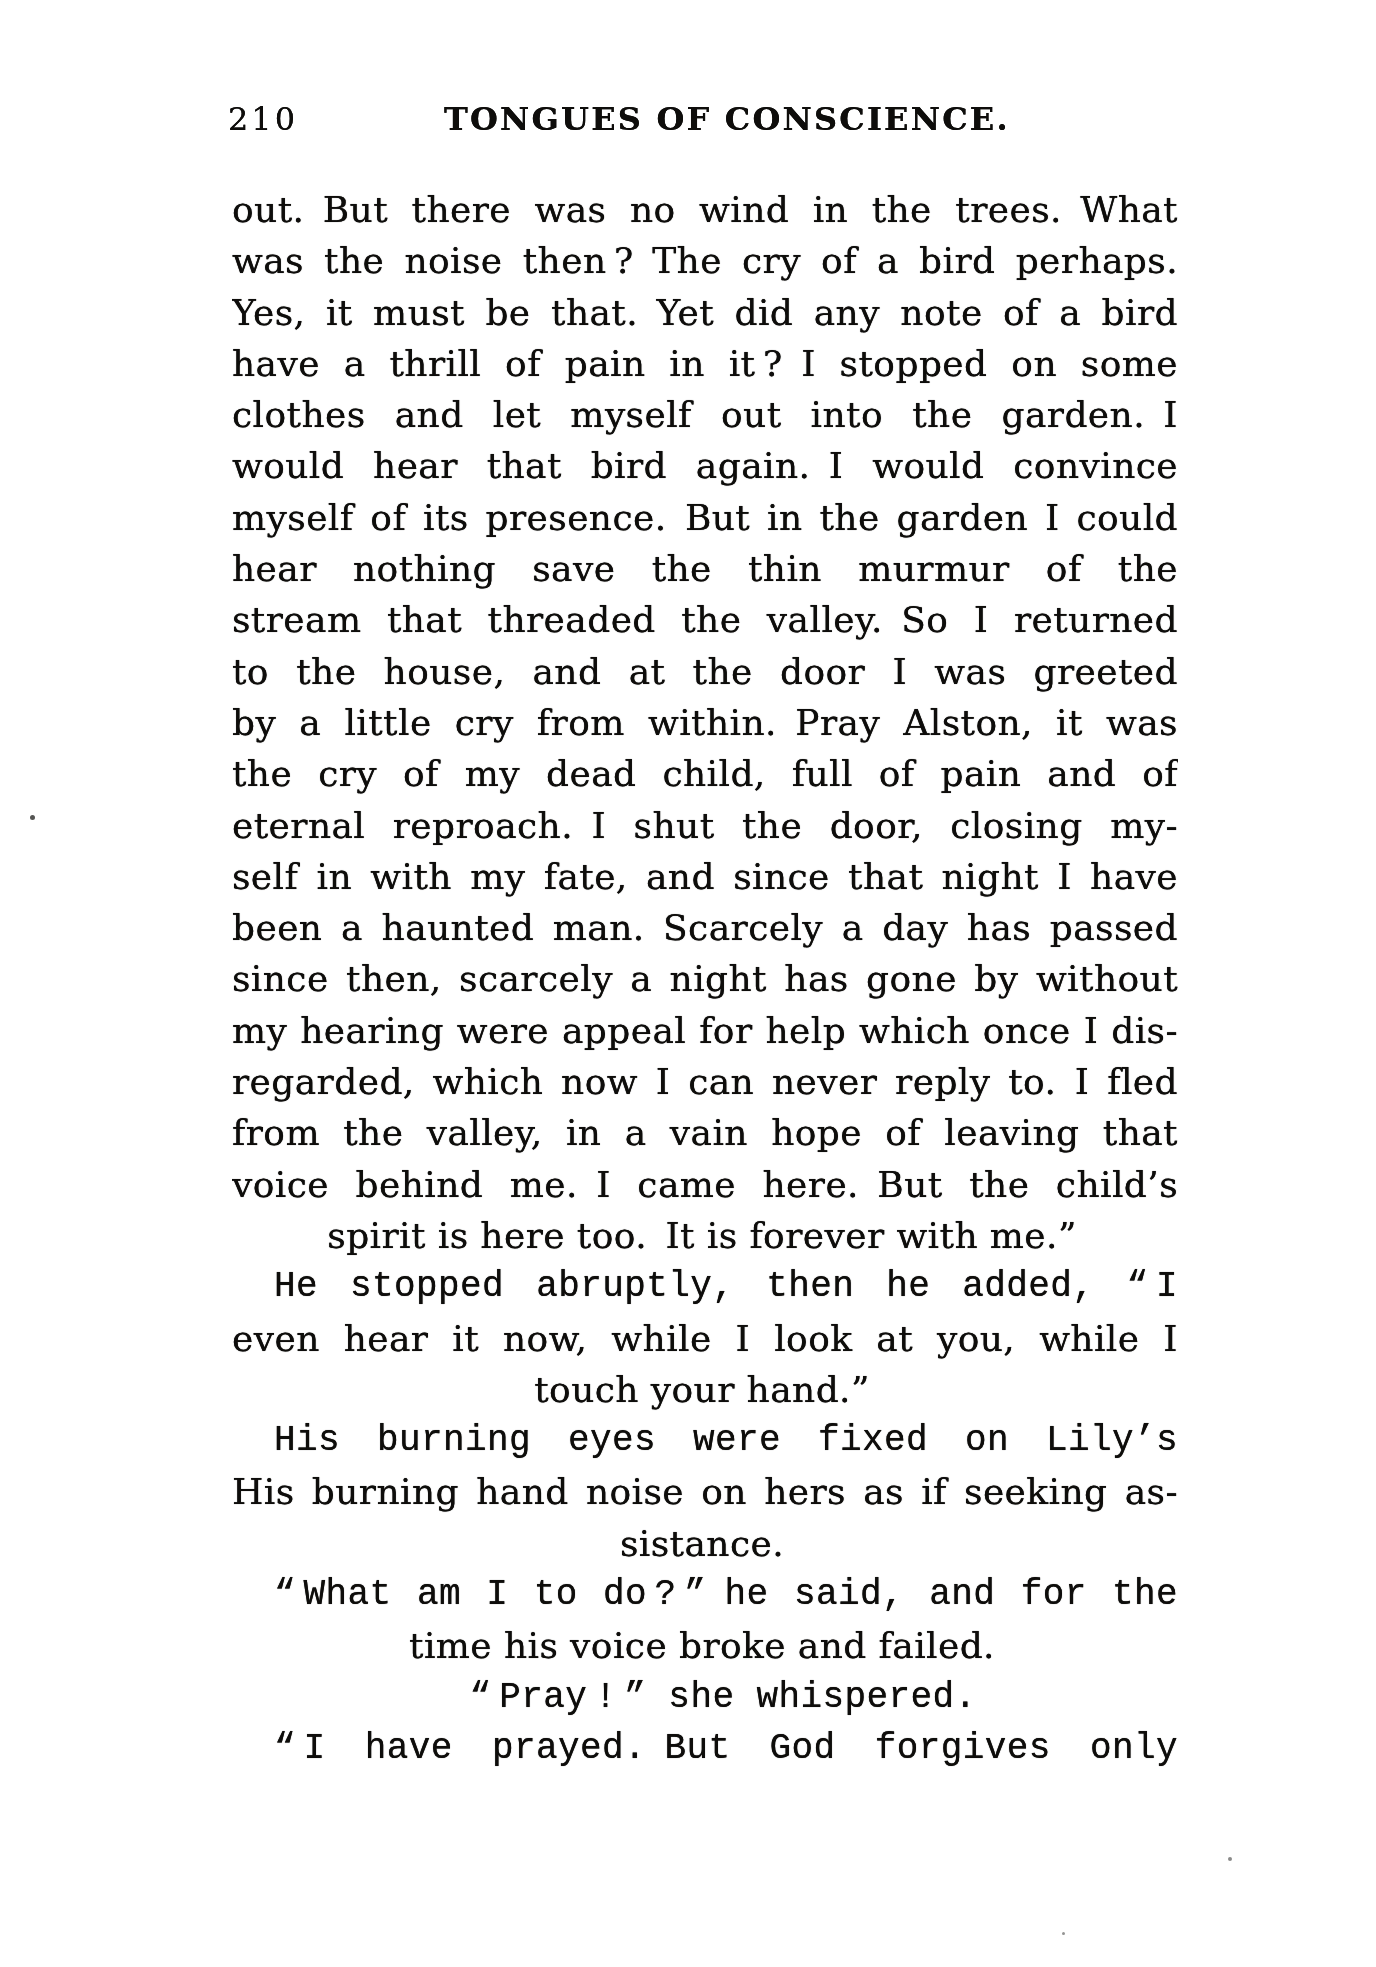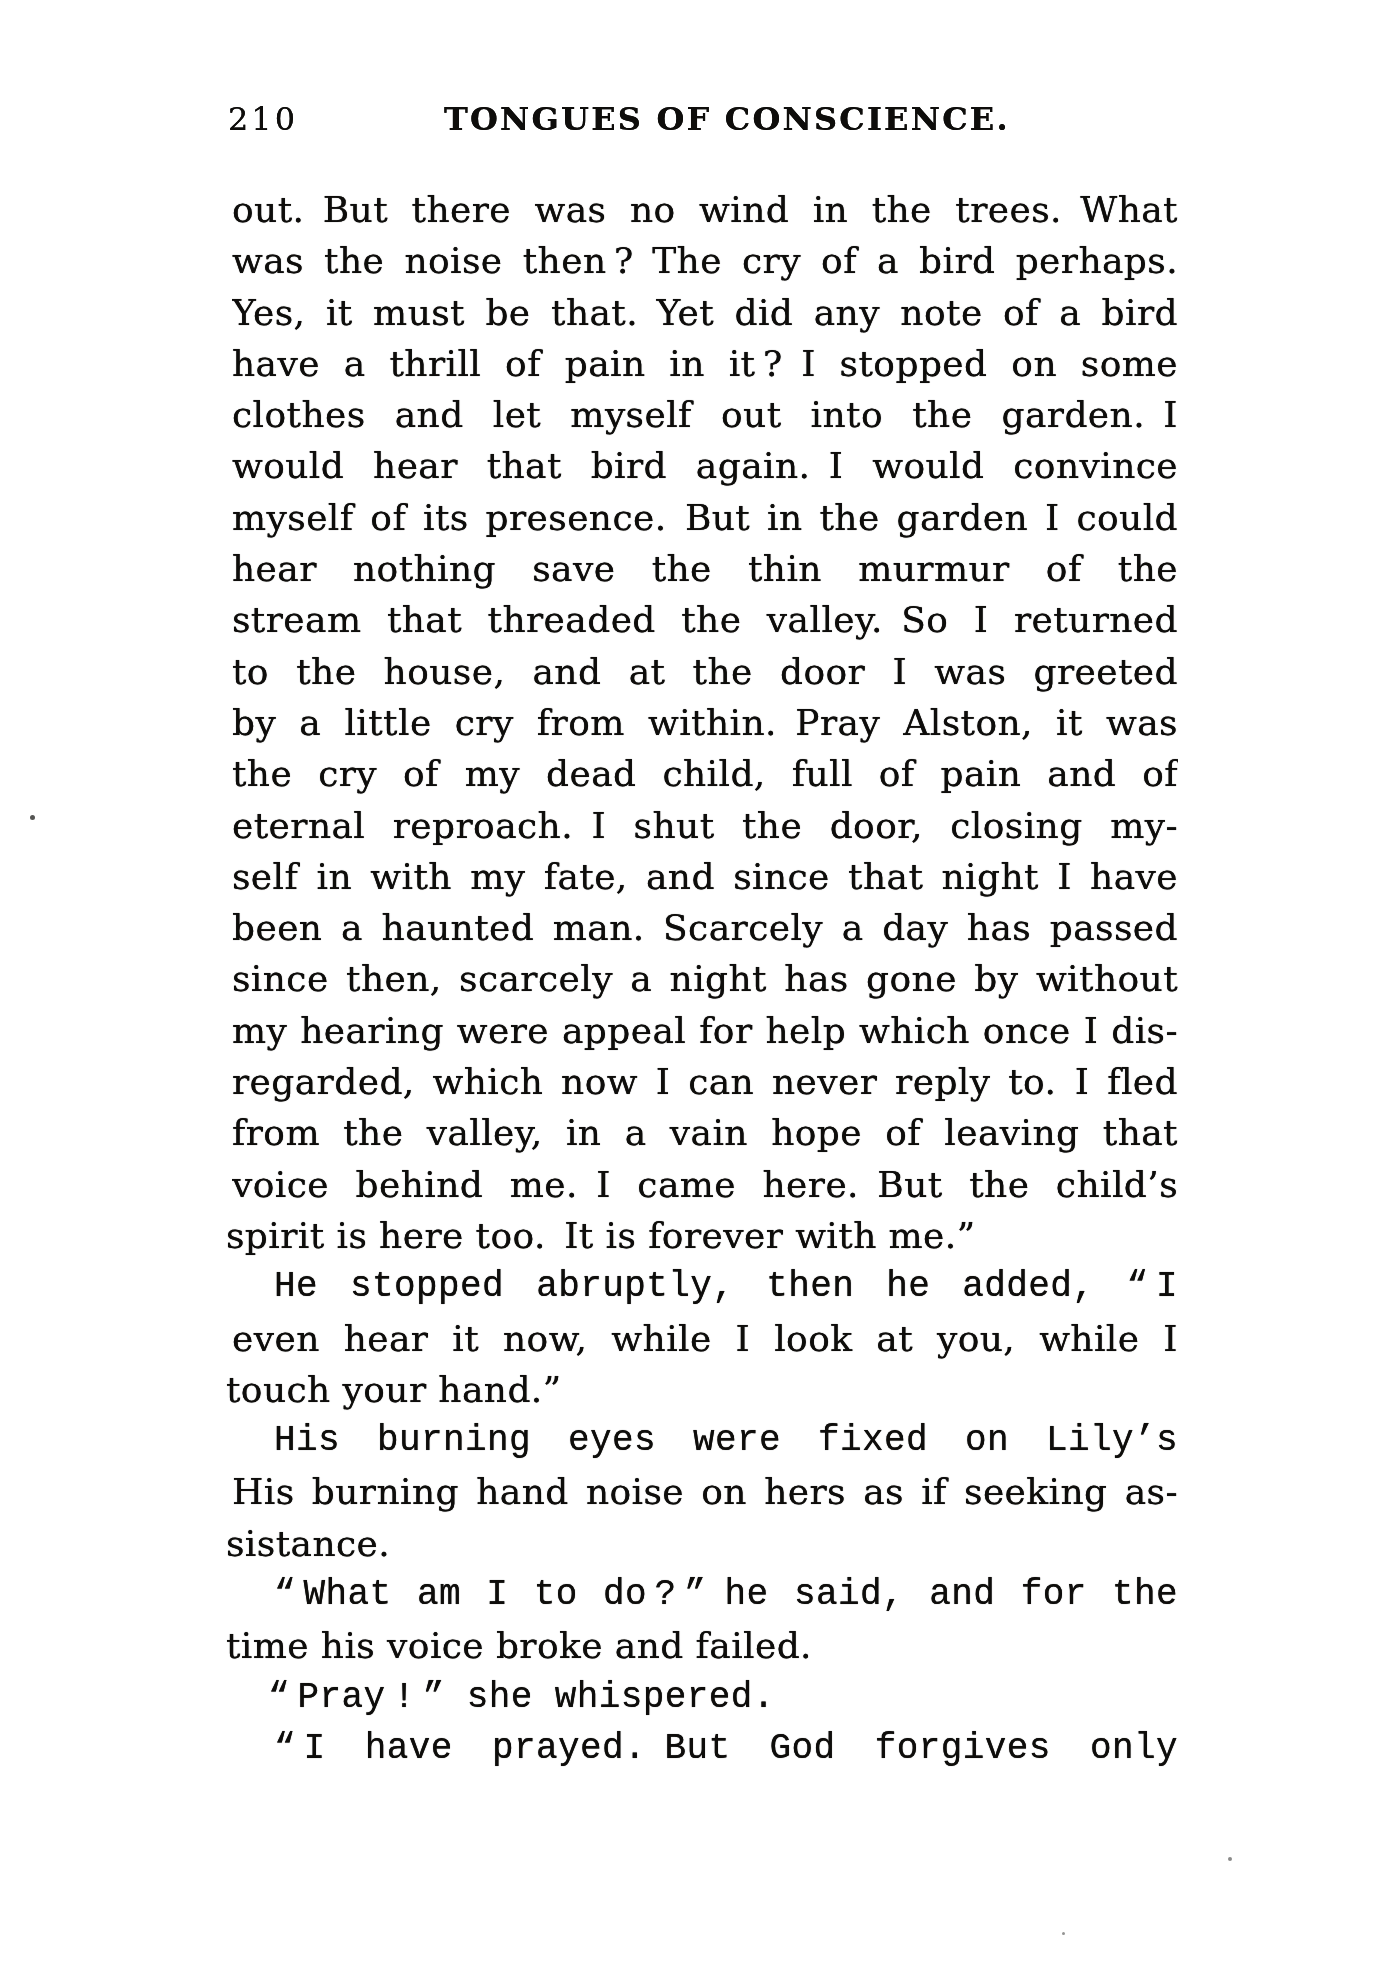--- a/index.html
+++ b/index.html
@@ -22,21 +22,21 @@
   .header-title {
     position: absolute; left: 444px; top: 100px;
     font-size: 32px; font-weight: bold; letter-spacing: 2.2px;
     text-shadow: 0 0 0.6px currentColor;
   }
   .body-text {
     position: absolute; left: 226px; top: 184px; width: 952px;
     font-size: 36px; line-height: 51.3px; letter-spacing: 0.4px;
     text-shadow: 0 0 0.7px currentColor;
   }
-  .line { height: 51.3px; overflow: hidden; white-space: normal; }
+  .line { height: 51.3px; overflow: hidden; white-space: normal; text-align: center; }
   .line.j { text-align: justify; text-align-last: justify; margin-left: 6px; }
   .line.ind { text-indent: 42px; font-family: Liberation Mono, monospace; }
   .ink-dot {
     position: absolute; background: #2a2a28; border-radius: 50%;
   }
   .dot-a { left: 30px;  top: 815px;  width: 5px; height: 5px; opacity: .8; }
   .dot-b { left: 1228px; top: 1857px; width: 4px; height: 4px; opacity: .55; }
   .dot-c { left: 1062px; top: 1932px; width: 3px; height: 3px; opacity: .5; }
 </style>
 </head>

